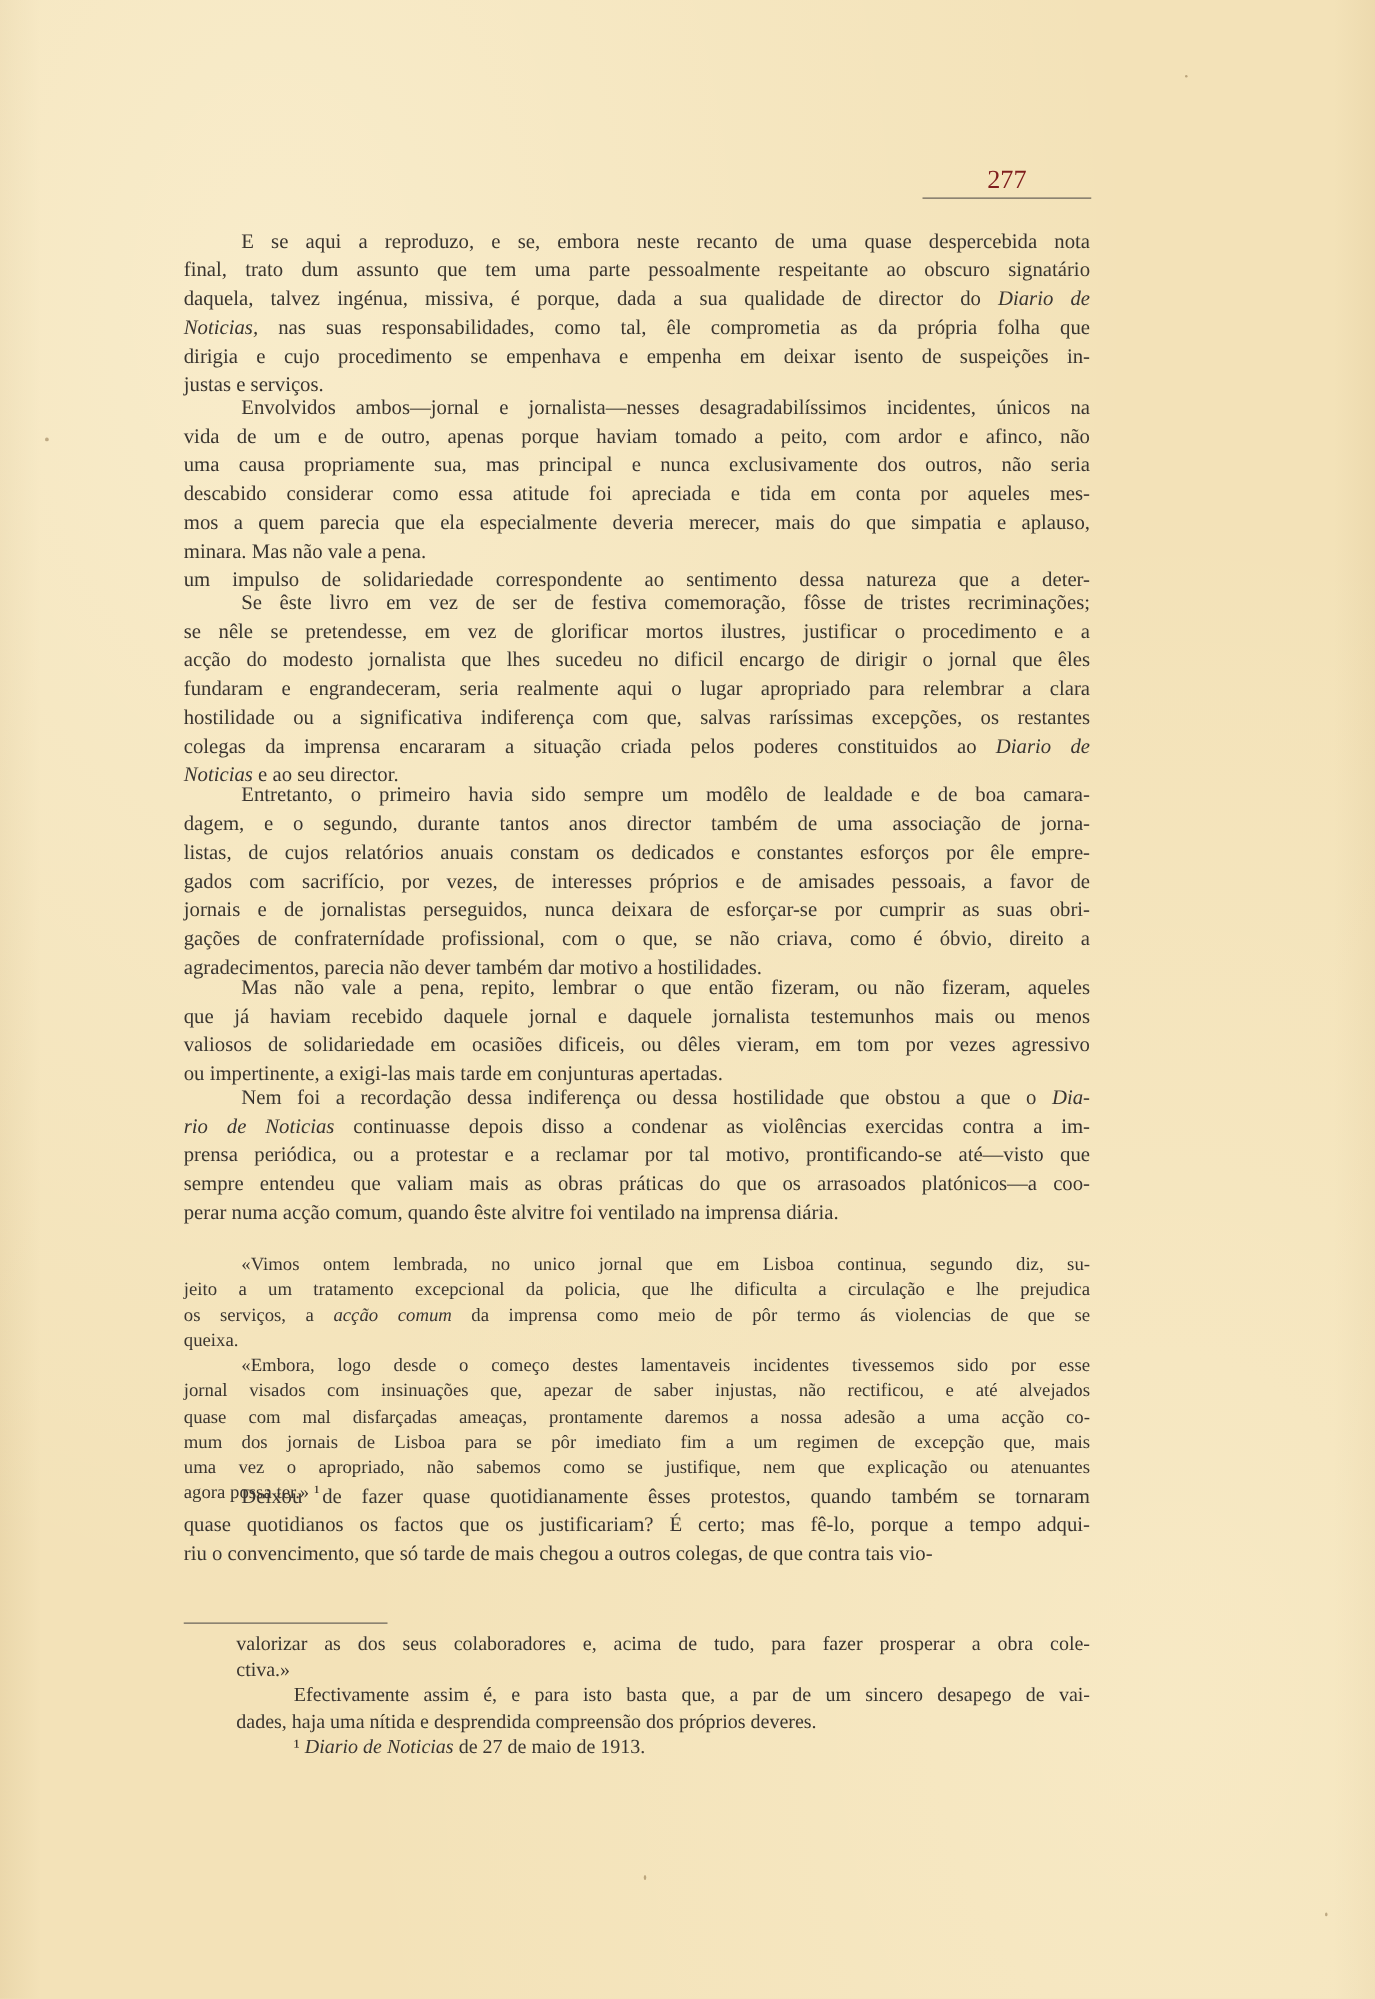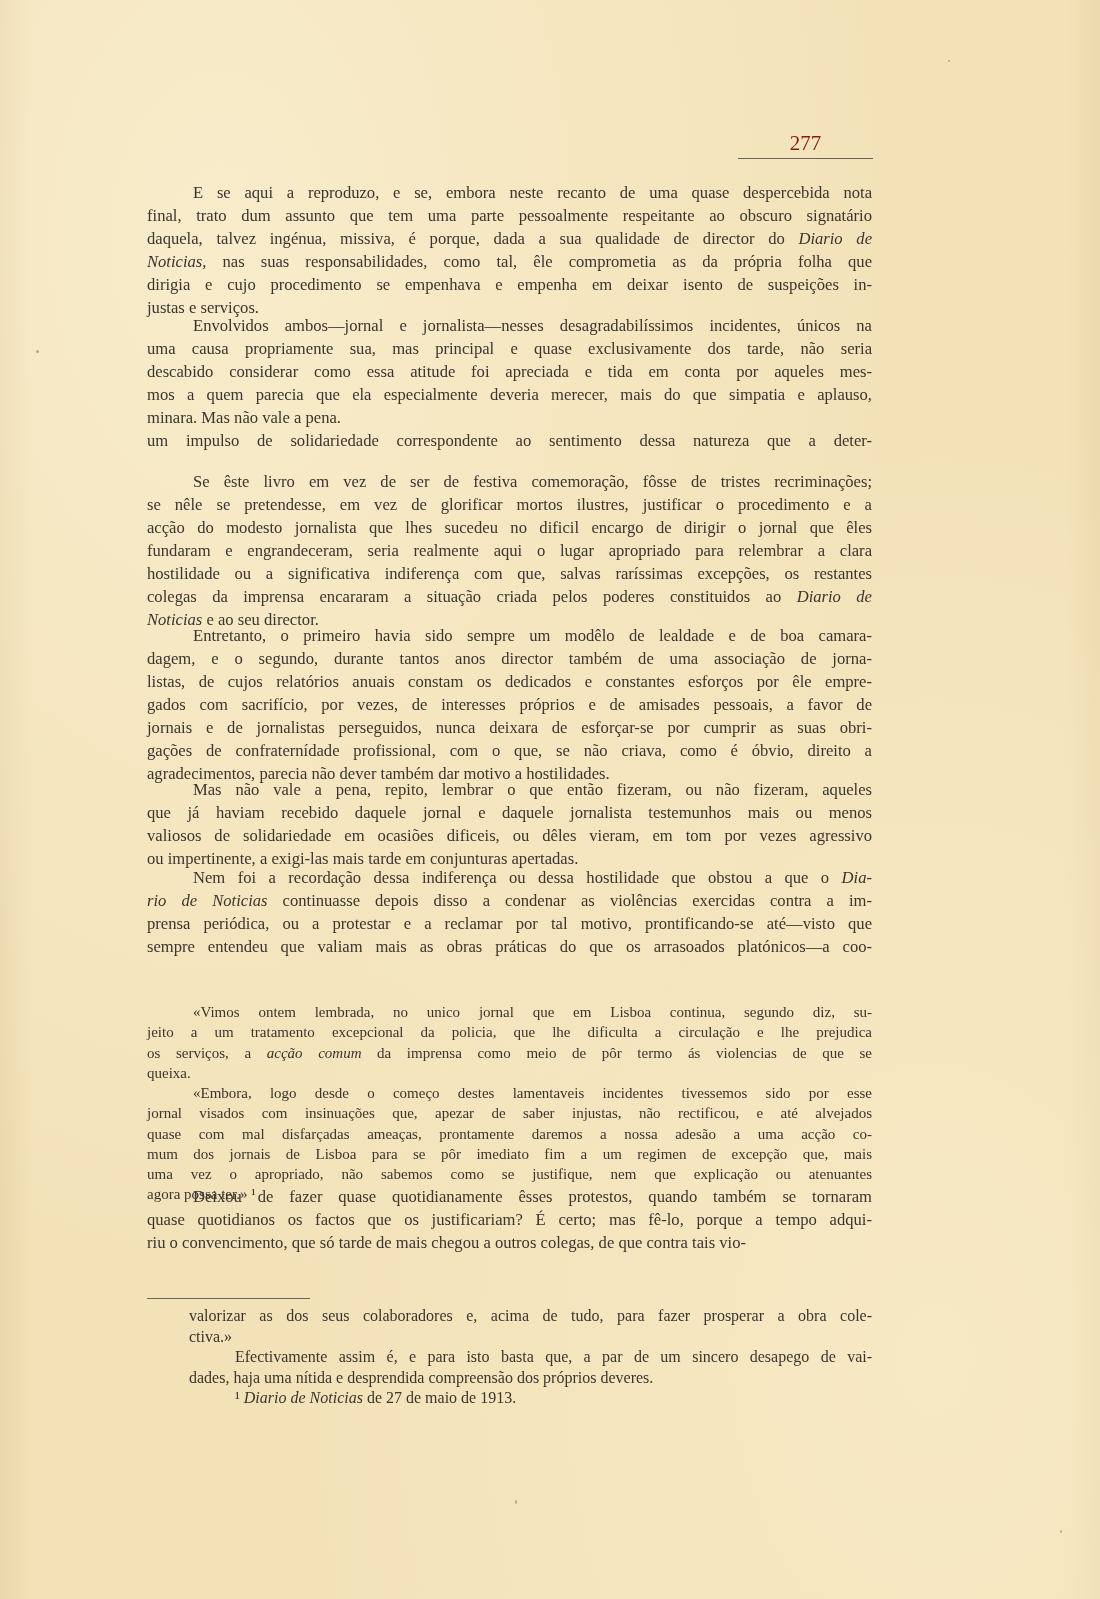--- a/index.html
+++ b/index.html
@@ -56,21 +56,22 @@
   <div class="body-text" id="p1" style="top:181px">
       <span class="line indent"><span>E se aqui a reproduzo, e se, embora neste recanto de uma quase despercebida nota</span></span>
       <span class="line"><span>final, trato dum assunto que tem uma parte pessoalmente respeitante ao obscuro signatário</span></span>
       <span class="line"><span>daquela, talvez ingénua, missiva, é porque, dada a sua qualidade de director do </span><i>Diario de</i></span>
       <span class="line"><i>Noticias,</i><span> nas suas responsabilidades, como tal, êle comprometia as da própria folha que</span></span>
       <span class="line"><span>dirigia e cujo procedimento se empenhava e empenha em deixar isento de suspeições in-</span></span>
       <span class="line last"><span>justas e serviços.</span></span>
     </div>
   <div class="body-text" id="p2" style="top:314px">
       <span class="line indent"><span>Envolvidos ambos—jornal e jornalista—nesses desagradabilíssimos incidentes, únicos na</span></span>
-      <span class="line"><span>uma causa propriamente sua, mas principal e quase exclusivamente dos tarde, não seria</span></span>
+      <span class="line"><span>vida de um e de outro, apenas porque haviam tomado a peito, com ardor e afinco, não</span></span>
+      <span class="line"><span>uma causa propriamente sua, mas principal e nunca exclusivamente dos outros, não seria</span></span>
       <span class="line"><span>descabido considerar como essa atitude foi apreciada e tida em conta por aqueles mes-</span></span>
       <span class="line"><span>mos a quem parecia que ela especialmente deveria merecer, mais do que simpatia e aplauso,</span></span>
       <span class="line last"><span>minara. Mas não vale a pena.</span></span>
       <span class="line"><span>um impulso de solidariedade correspondente ao sentimento dessa natureza que a deter-</span></span>
     </div>
   <div class="body-text" id="p3" style="top:470px">
       <span class="line indent"><span>Se êste livro em vez de ser de festiva comemoração, fôsse de tristes recriminações;</span></span>
       <span class="line"><span>se nêle se pretendesse, em vez de glorificar mortos ilustres, justificar o procedimento e a</span></span>
       <span class="line"><span>acção do modesto jornalista que lhes sucedeu no dificil encargo de dirigir o jornal que êles</span></span>
       <span class="line"><span>fundaram e engrandeceram, seria realmente aqui o lugar apropriado para relembrar a clara</span></span>
@@ -91,20 +92,21 @@
       <span class="line indent"><span>Mas não vale a pena, repito, lembrar o que então fizeram, ou não fizeram, aqueles</span></span>
       <span class="line"><span>que já haviam recebido daquele jornal e daquele jornalista testemunhos mais ou menos</span></span>
       <span class="line"><span>valiosos de solidariedade em ocasiões dificeis, ou dêles vieram, em tom por vezes agressivo</span></span>
       <span class="line last"><span>ou impertinente, a exigi-las mais tarde em conjunturas apertadas.</span></span>
     </div>
   <div class="body-text" id="p6" style="top:866px">
       <span class="line indent"><span>Nem foi a recordação dessa indiferença ou dessa hostilidade que obstou a que o </span><i>Dia-</i></span>
       <span class="line"><i>rio de Noticias</i><span> continuasse depois disso a condenar as violências exercidas contra a im-</span></span>
       <span class="line"><span>prensa periódica, ou a protestar e a reclamar por tal motivo, prontificando-se até—visto que</span></span>
       <span class="line"><span>sempre entendeu que valiam mais as obras práticas do que os arrasoados platónicos—a coo-</span></span>
+      <span class="line last"><span>perar numa acção comum, quando êste alvitre foi ventilado na imprensa diária.</span></span>
     </div>
 
   <div class="quote-text" id="q1" style="top:990px">
       <span class="line indent"><span>«Vimos ontem lembrada, no unico jornal que em Lisboa continua, segundo diz, su-</span></span>
       <span class="line"><span>jeito a um tratamento excepcional da policia, que lhe dificulta a circulação e lhe prejudica</span></span>
       <span class="line"><span>os serviços, a </span><i>acção comum</i><span> da imprensa como meio de pôr termo ás violencias de que se</span></span>
       <span class="line last"><span>queixa.</span></span>
     </div>
   <div class="quote-text" id="q2" style="top:1071px">
       <span class="line indent"><span>«Embora, logo desde o começo destes lamentaveis incidentes tivessemos sido por esse</span></span>

